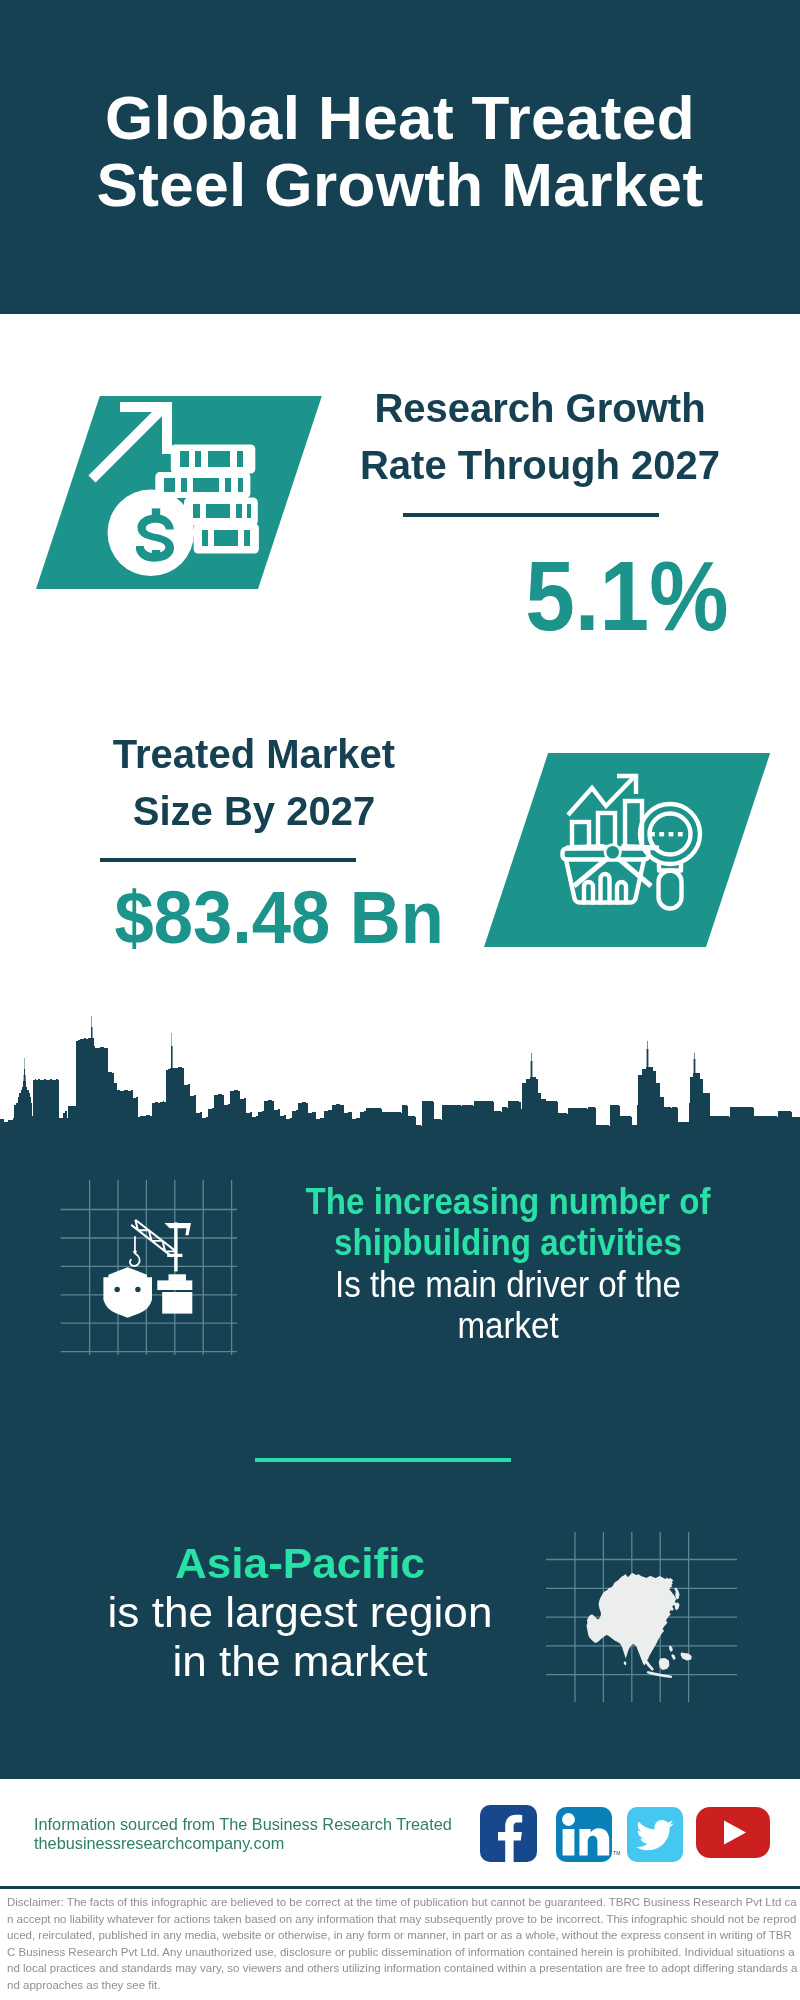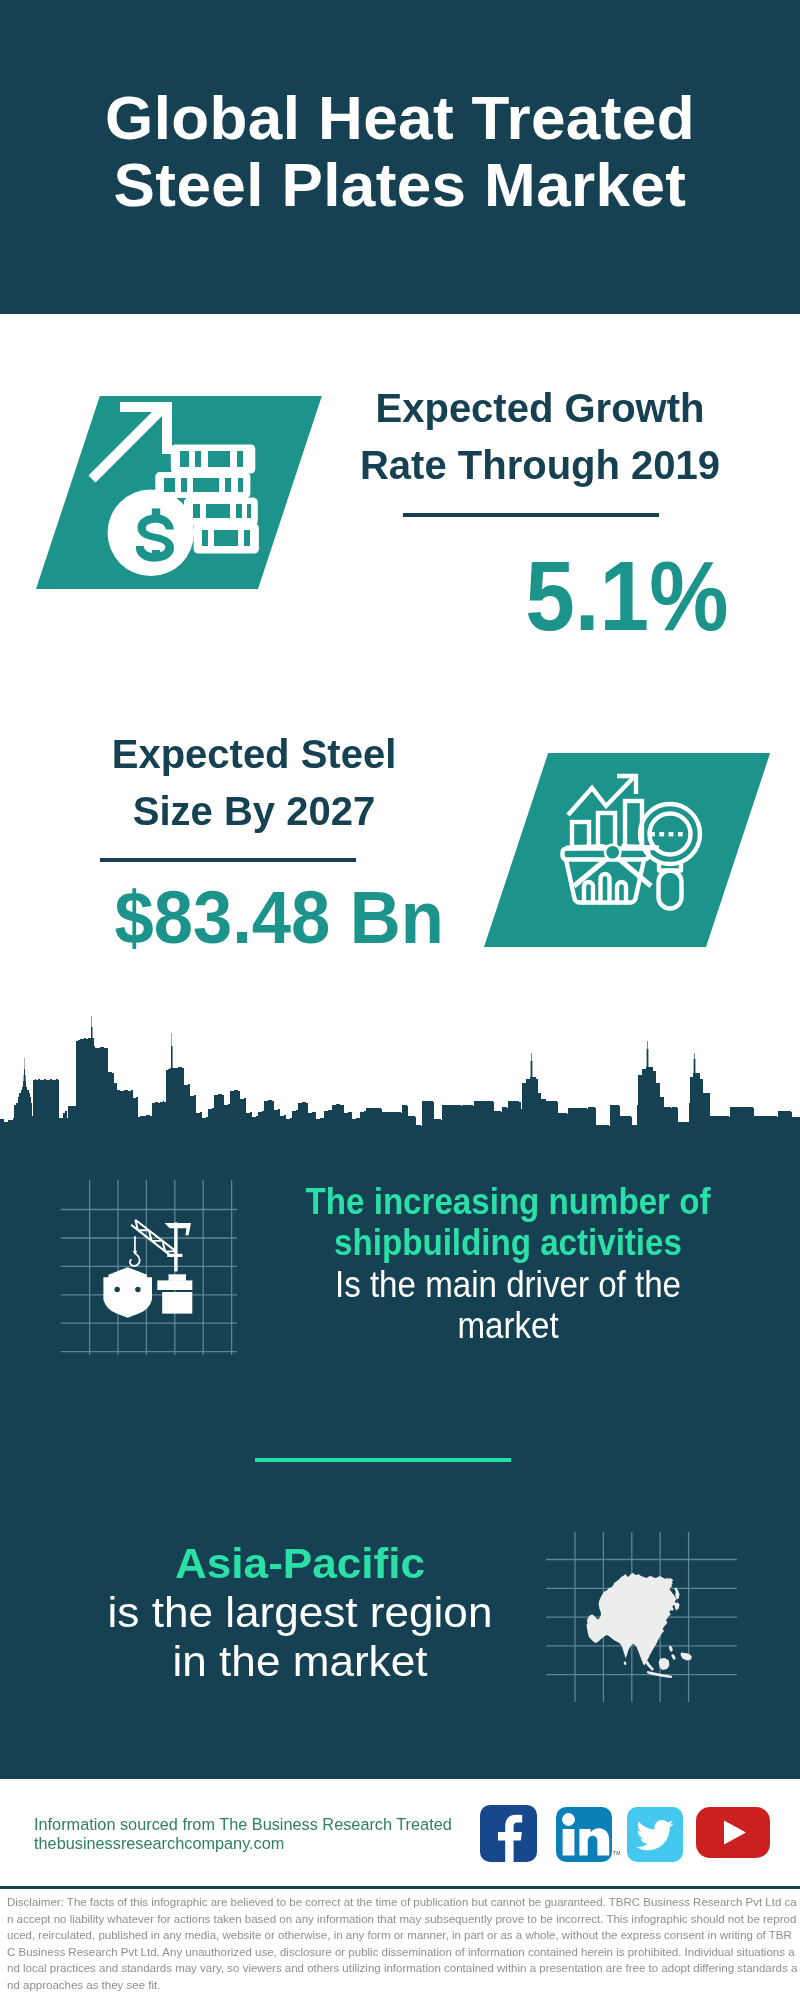--- a/index.html
+++ b/index.html
@@ -35,49 +35,49 @@
   .disc{position:absolute;left:7px;top:1894px;width:791px;color:#8f8f8f;font-size:11.5px;line-height:16.5px;text-align:left;word-break:break-all;}
 </style>
 </head>
 <body>
 
 <div class="page">
 
   <div class="hdr">
     <div class="hdr-title">
       <div>Global Heat Treated</div>
-      <div>Steel Plates Market</div>
+      <div>Steel Growth Market</div>
     </div>
   </div>
 
   <div class="para" style="left:36px;top:396px;width:222px;height:193px;"></div>
   <svg style="position:absolute;left:0;top:0;width:800px;height:700px;pointer-events:none;" width="800" height="700" viewBox="0 0 800 700">
     <path d="M92 479 L162 409" fill="none" stroke="#fff" stroke-width="10"></path>
     <path d="M120 407 L167 407 L167 454" fill="none" stroke="#fff" stroke-width="10"></path>
     <path fill="#fff" fill-rule="evenodd" d="M175.3 444.5 h75.5 a4.5 4.5 0 0 1 4.5 4.5 v20 a4.5 4.5 0 0 1 -4.5 4.5 h-75.5 a4.5 4.5 0 0 1 -4.5 -4.5 v-20 a4.5 4.5 0 0 1 4.5 -4.5 z M180 451 h9 v16 h-9 z M195 451 h6 v16 h-6 z M208 451 h22 v16 h-22 z M237 451 h6 v16 h-6 z"></path>
     <path fill="#fff" fill-rule="evenodd" d="M159.8 472.1 h86.1 a4.5 4.5 0 0 1 4.5 4.5 v17 a4.5 4.5 0 0 1 -4.5 4.5 h-86.1 a4.5 4.5 0 0 1 -4.5 -4.5 v-17 a4.5 4.5 0 0 1 4.5 -4.5 z M164 478 h11 v14 h-11 z M181 478 h6 v14 h-6 z M193 478 h26 v14 h-26 z M225 478 h6 v14 h-6 z M238 478 h5 v14 h-5 z"></path>
     <path fill="#fff" fill-rule="evenodd" d="M188.5 497.6 h64.8 a4.5 4.5 0 0 1 4.5 4.5 v19 a4.5 4.5 0 0 1 -4.5 4.5 h-64.8 a4.5 4.5 0 0 1 -4.5 -4.5 v-19 a4.5 4.5 0 0 1 4.5 -4.5 z M193 504 h7 v14 h-7 z M206 504 h24 v14 h-24 z M236 504 h6 v14 h-6 z M247 504 h4 v14 h-4 z"></path>
     <path fill="#fff" fill-rule="evenodd" d="M198.1 523.5 h56.3 a4.5 4.5 0 0 1 4.5 4.5 v21 a4.5 4.5 0 0 1 -4.5 4.5 h-56.3 a4.5 4.5 0 0 1 -4.5 -4.5 v-21 a4.5 4.5 0 0 1 4.5 -4.5 z M202 530 h6 v16 h-6 z M214 530 h24 v16 h-24 z M244 530 h6 v16 h-6 z"></path>
     <circle cx="150.8" cy="532.8" r="43.3" fill="#fff"></circle>
     <g fill="#1c938b">
       <rect x="151.8" y="508.4" width="8.4" height="9"></rect>
       <rect x="151.8" y="550" width="8.4" height="10"></rect>
       <path d="M155.8 514.5 c-10.4 0 -18.3 5.4 -18.3 13.1 c0 7.6 6.5 11.2 16.6 13.2 c7.5 1.5 11.2 3.2 11.2 6.5 c0 3.4 -4.2 5.8 -10.5 5.8 c-6.6 0 -10.7 -2.8 -11 -7.2 h-7.8 v3.5 c1.1 7.5 9 12.3 18.8 12.3 c11.5 0 19.2 -5.6 19.2 -13.6 c0 -8.4 -7.2 -11.9 -17.8 -14 c-7.6 -1.5 -10.4 -3.2 -10.4 -6 c0 -3 3.8 -5.3 9.6 -5.3 c6.2 0 10 2.6 10.4 6.7 h8 c-0.3 -8.7 -8 -15.3 -18 -15.3 z"></path>
     </g>
   </svg>
 
   <div class="stat-title" style="left:340px;top:380px;width:400px;">
-    <div>Expected Growth</div>
-    <div>Rate Through 2019</div>
+    <div>Research Growth</div>
+    <div>Rate Through 2027</div>
   </div>
   <div class="rule" style="left:403px;top:513px;width:256px;"></div>
   <div class="stat-val" style="left:340px;top:546px;width:400px;font-size:99px;line-height:99px;"><span style="transform:scaleX(0.90);">5.1%</span></div>
 
   <div class="stat-title" style="left:54px;top:726px;width:400px;">
-    <div>Expected Steel</div>
+    <div>Treated Market</div>
     <div>Size By 2027</div>
   </div>
   <div class="rule" style="left:100px;top:858px;width:256px;"></div>
   <div class="stat-val" style="left:54px;top:880px;width:400px;font-size:75px;line-height:75px;"><span style="transform:scaleX(0.94);">$83.48 Bn</span></div>
 
   <div class="para" style="left:484px;top:753px;width:222px;height:194px;"></div>
   <svg style="position:absolute;left:0;top:0;width:800px;height:1000px;pointer-events:none;" width="800" height="1000" viewBox="0 0 800 1000">
     <g fill="none" stroke="#fff" stroke-width="4.4" stroke-linejoin="miter">
       <path d="M568 815 L592 788 L606 806 L633 778"></path>
       <path d="M617 776 L636 776 L636 794"></path>

